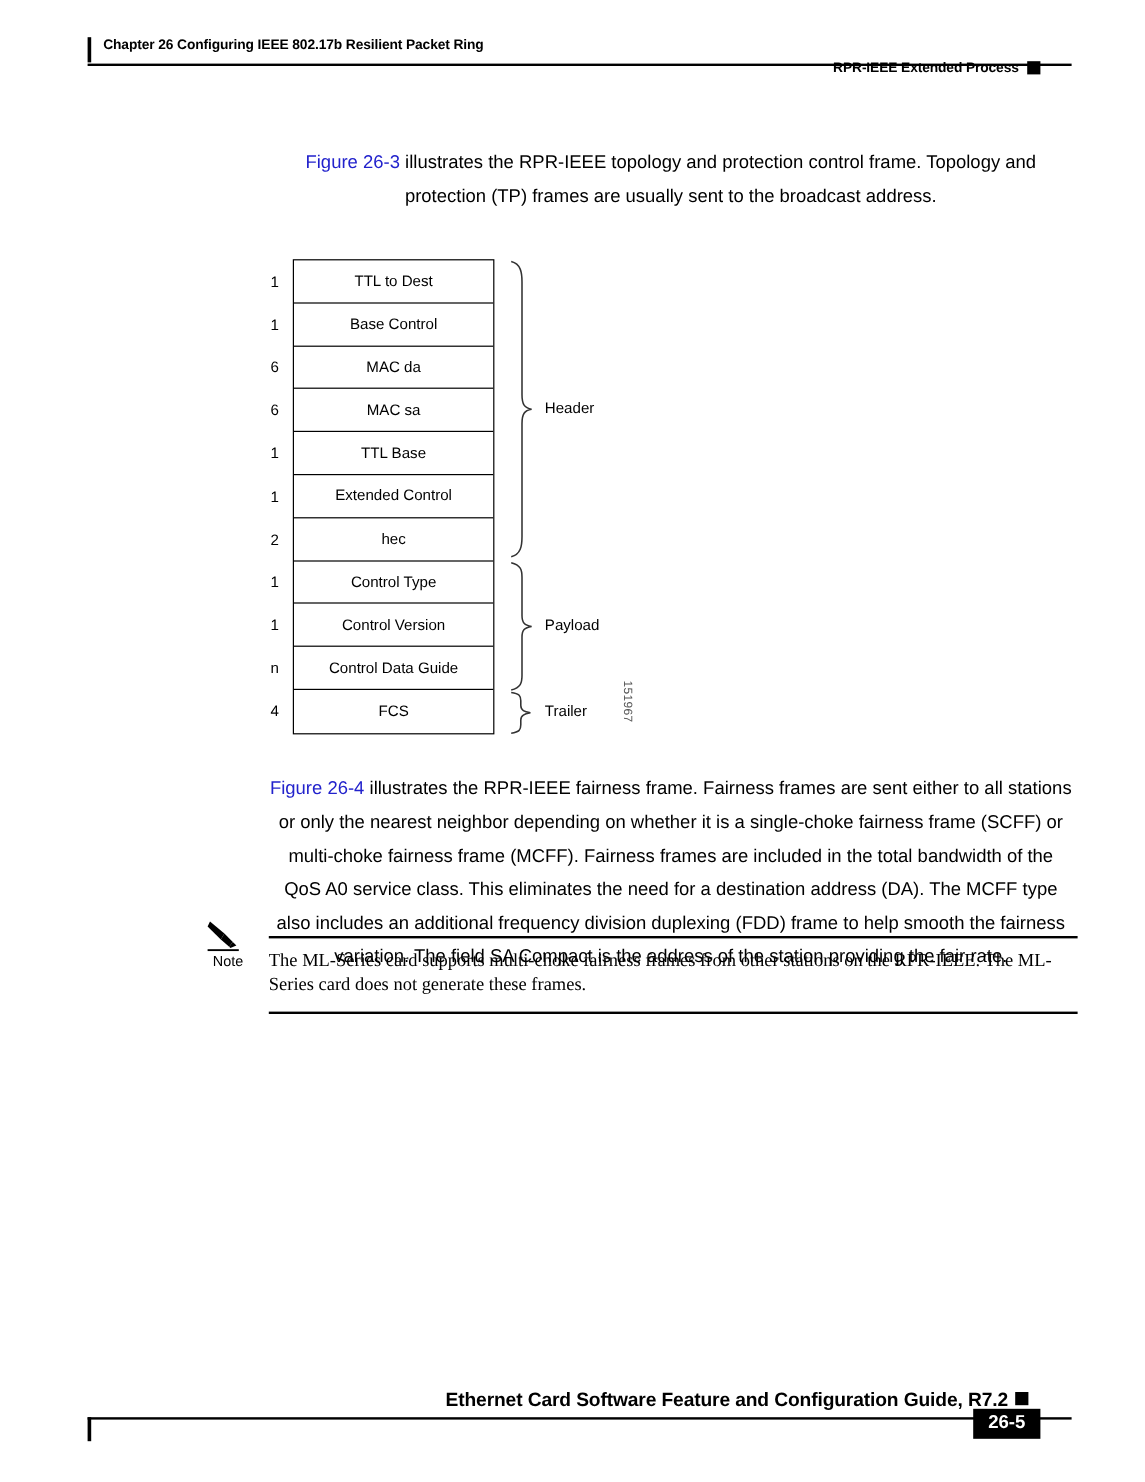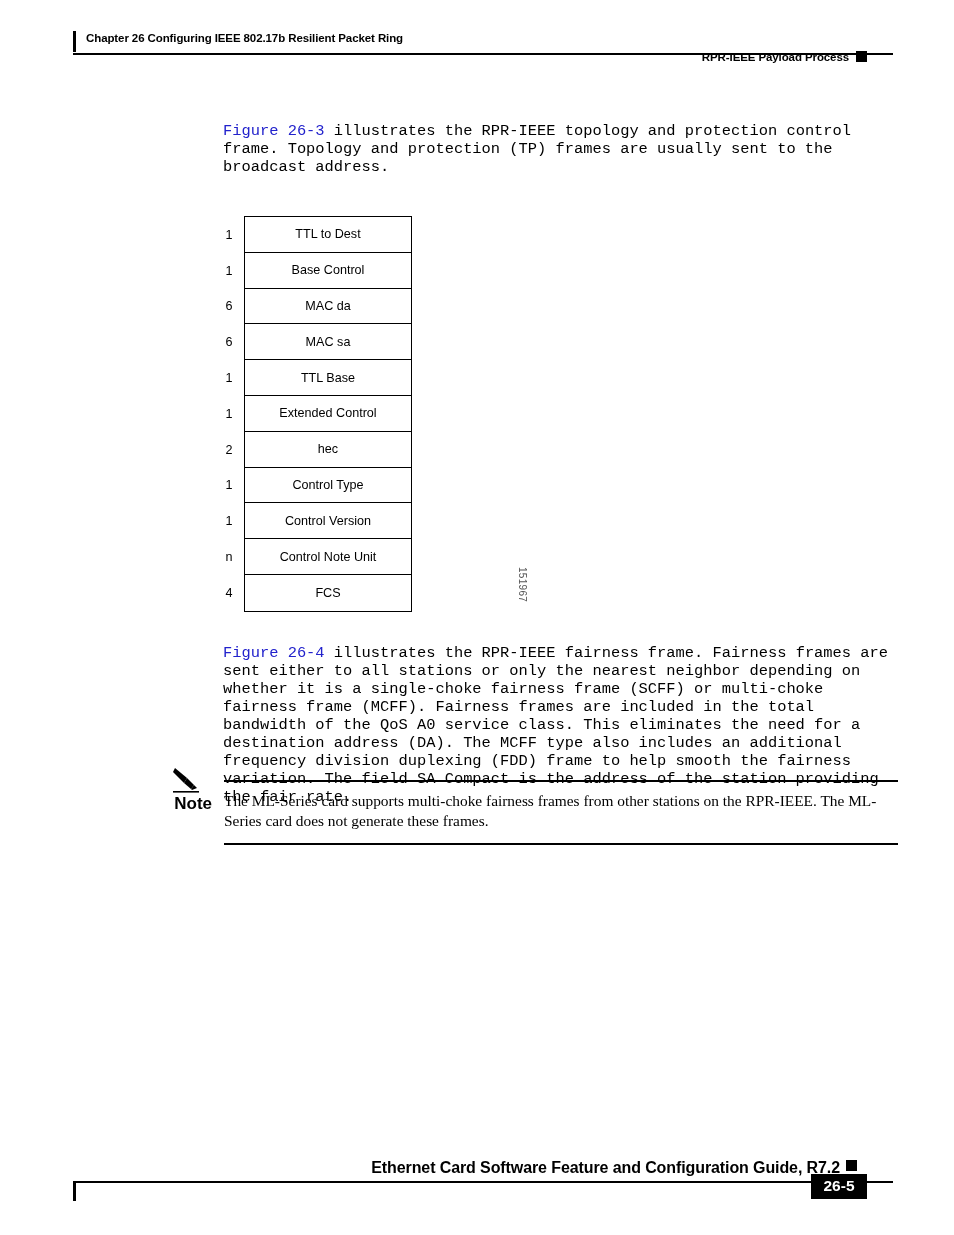--- a/index.html
+++ b/index.html
@@ -64,25 +64,25 @@
     background: #000;
   }
 
   
   .body-col {
     position: absolute;
     left: 223px;
     width: 672px;
   }
   .para {
-    font-family: Liberation Mono, monospace;
+    font-family: Liberation Sans, sans-serif;
     font-size: 15.4px;
-    line-height: 18px;
-    color: #000;
-    text-align: left;
+    line-height: 28px;
+    color: #000;
+    text-align: center;
   }
   .xref {
     color: #2222cc;
   }
 
   
   .fig-caption {
     position: absolute;
     left: 223px;
     top: 183px;
@@ -192,24 +192,24 @@
     left: 4px;
     top: 0px;
     width: 34px;
     height: 28px;
   }
   .note-label {
     position: absolute;
     left: 0px;
     top: 29px;
     width: 44px;
-    text-align: right;
-    font-family: "Liberation Sans", sans-serif;
-    font-weight: bold;
-    font-size: 17px;
+    text-align: center;
+    font-family: "Liberation Sans", sans-serif;
+    font-weight: normal;
+    font-size: 12px;
     color: #000;
   }
   .note-rule-top {
     position: absolute;
     left: 56px;
     top: 15px;
     width: 674px;
     height: 1.5px;
     background: #000;
   }
@@ -284,21 +284,21 @@
   }
 </style>
 </head>
 <body>
 
 <div class="page">
 
   <div class="hdr-left-bar"></div>
   <div class="hdr-chapter">Chapter 26      Configuring IEEE 802.17b Resilient Packet Ring</div>
   <div class="hdr-rule"></div>
-  <div class="hdr-section">RPR-IEEE Payload Process</div>
+  <div class="hdr-section">RPR-IEEE Extended Process</div>
   <div class="hdr-square"></div>
 
   <div class="body-col para" style="top:122px;"><span class="xref">Figure 26-3</span><span> illustrates the RPR-IEEE topology and protection control frame. Topology and protection (TP) frames are usually sent to the broadcast address.</span></div>
 
 
   <div class="figure">
 
     <div class="frame-rows">
       <div class="frame-row">
         <span class="frame-size">1</span>
@@ -331,28 +331,41 @@
       <div class="frame-row">
         <span class="frame-size">1</span>
         <span class="frame-label">Control Type</span>
       </div>
       <div class="frame-row">
         <span class="frame-size">1</span>
         <span class="frame-label">Control Version</span>
       </div>
       <div class="frame-row">
         <span class="frame-size">n</span>
-        <span class="frame-label">Control Note Unit</span>
+        <span class="frame-label">Control Data Guide</span>
       </div>
       <div class="frame-row">
         <span class="frame-size">4</span>
         <span class="frame-label">FCS</span>
       </div>
     </div>
 
+    <div class="brace-layer">
+      <svg class="brace-svg" width="140" height="400" viewBox="0 0 140 400">
+
+        <path d="M 8,2 C 16,4 17,11 17,19 L 17,113 C 17,121 19,124 25,125 C 19,126 17,129 17,137 L 17,231 C 17,239 16,246 8,248" fill="none" stroke="#333" stroke-width="1.3"></path>
+
+        <path d="M 8,253 C 16,255 17,259 17,265 L 17,297 C 17,303 19,305 25,306 C 19,307 17,309 17,315 L 17,347 C 17,353 16,357 8,359" fill="none" stroke="#333" stroke-width="1.3"></path>
+
+        <path d="M 8,361 C 15,362 16,364 16,368 L 16,372 C 16,376 19,377 24,378 C 19,379 16,380 16,384 L 16,388 C 16,392 15,394 8,395" fill="none" stroke="#333" stroke-width="1.3"></path>
+      </svg>
+      <div class="brace-text" style="left:36px; top:117px;">Header</div>
+      <div class="brace-text" style="left:36px; top:298px;">Payload</div>
+      <div class="brace-text" style="left:36px; top:370px;">Trailer</div>
+    </div>
   </div>
 
   <div class="fig-id">151967</div>
 
   <div class="body-col para" style="top:644px;"><span class="xref">Figure 26-4</span><span> illustrates the RPR-IEEE fairness frame. Fairness frames are sent either to all stations or only the nearest neighbor depending on whether it is a single-choke fairness frame (SCFF) or multi-choke fairness frame (MCFF). Fairness frames are included in the total bandwidth of the QoS A0 service class. This eliminates the need for a destination address (DA). The MCFF type also includes an additional frequency division duplexing (FDD) frame to help smooth the fairness variation. The field SA Compact is the address of the station providing the fair rate.</span></div>
 
   <div class="note-block">
     <svg class="note-icon" viewBox="0 0 34 28">
       <path d="M3,3 L15,13 L12,18 L1,7 Z" fill="#000"></path>
       <path d="M15,13 L22,20 L19,24 L12,18 Z" fill="#000"></path>

